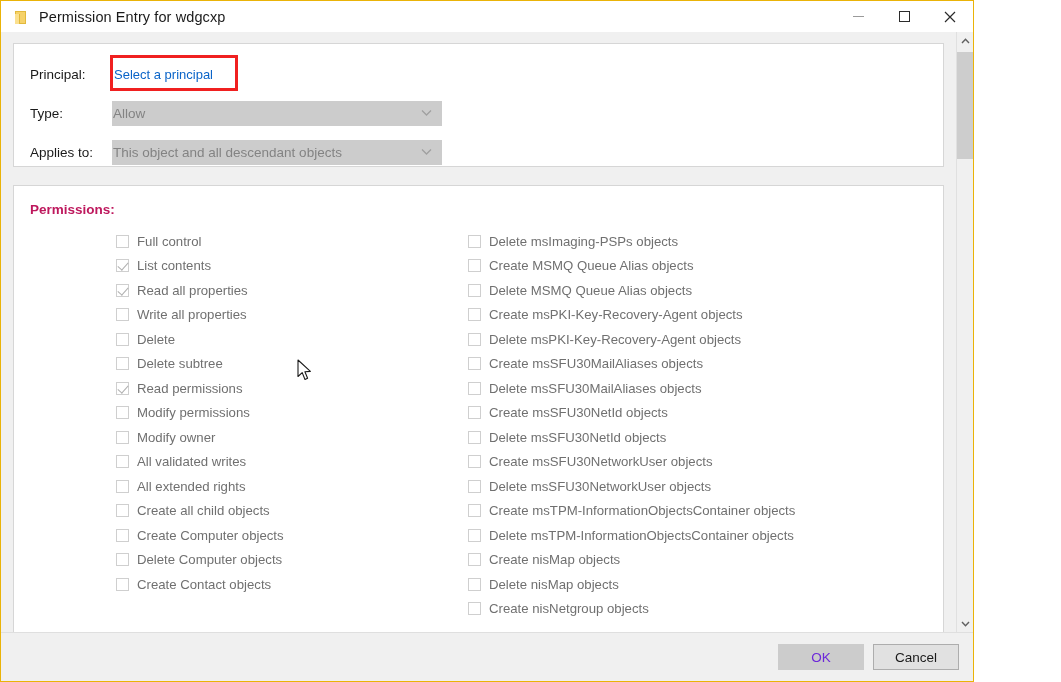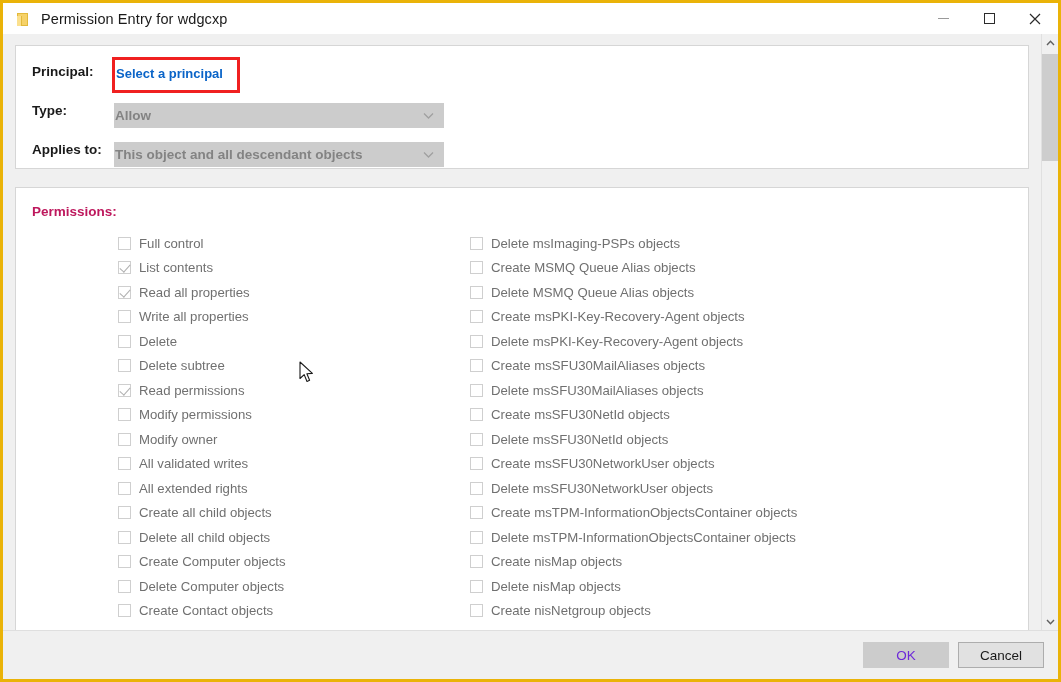--- a/index.html
+++ b/index.html
@@ -7,24 +7,24 @@
     margin: 0; padding: 0;
     width: 1061px; height: 682px;
     overflow: hidden;
     background: #ffffff;
     font-family: "Liberation Sans", sans-serif;
     -webkit-font-smoothing: antialiased;
   }
 
   .window {
     position: relative;
-    width: 1061px;
+    width: 974px;
     height: 682px;
     background: #ffffff;
-    border: 3px solid #eab308;
+    border: 1px solid #eab308;
     display: flex;
     flex-direction: column;
   }
 
   
   .titlebar {
     height: 31px;
     min-height: 31px;
     background: #ffffff;
     display: flex;
@@ -103,24 +103,24 @@
     margin-top: 18px;
     height: 451px;
     padding: 16px 16px 0 16px;
     position: relative;
     overflow: hidden;
   }
 
   
   .form-row {
     display: flex;
+    align-items: center;
     height: 24px;
     margin-bottom: 15px;
     position: relative;
-    font-weight: bold;
   }
   .form-row:last-child { margin-bottom: 0; }
   .form-label {
     width: 82px;
     font-size: 13.5px;
     color: #1a1a1a;
     flex-shrink: 0;
   }
   .link {
     font-size: 13px;
@@ -383,24 +383,20 @@
                 <span class="cbox"></span>
                 <span class="perm-label">All validated writes</span>
               </div>
               <div class="perm-item">
                 <span class="cbox"></span>
                 <span class="perm-label">All extended rights</span>
               </div>
               <div class="perm-item">
                 <span class="cbox"></span>
                 <span class="perm-label">Create all child objects</span>
-              </div>
-              <div class="perm-item">
-                <span class="cbox"></span>
-                <span class="perm-label">Delete all child objects</span>
               </div>
               <div class="perm-item">
                 <span class="cbox"></span>
                 <span class="perm-label">Create Computer objects</span>
               </div>
               <div class="perm-item">
                 <span class="cbox"></span>
                 <span class="perm-label">Delete Computer objects</span>
               </div>
               <div class="perm-item">

